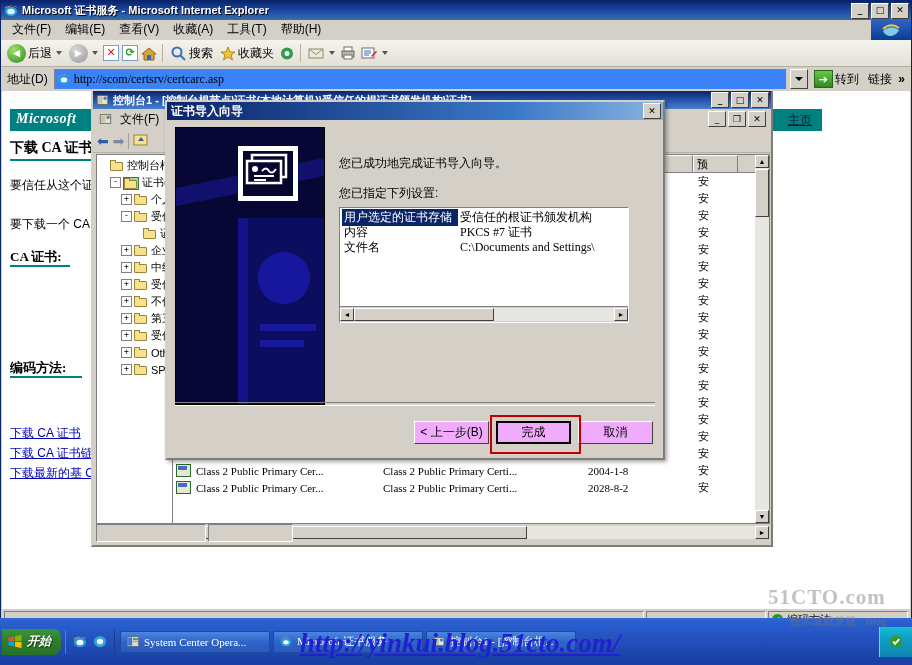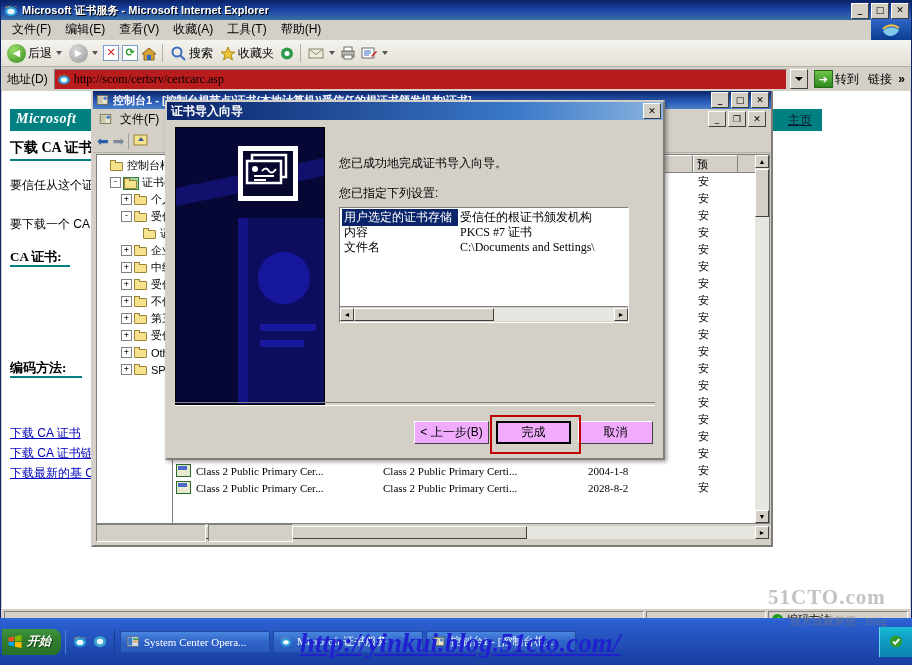--- a/index.html
+++ b/index.html
@@ -34,21 +34,21 @@
   .tsep{width:1px;height:18px;background:#b5b0a5;margin:0 3px;}
   .arrow-dn{width:0;height:0;border-left:3px solid transparent;border-right:3px solid transparent;
     border-top:4px solid #555;margin-left:2px;}
   .circ{width:19px;height:19px;border-radius:50%;display:flex;align-items:center;justify-content:center;
     font-size:12px;color:#fff;font-weight:bold;}
   .ico-sq{width:18px;height:17px;display:flex;align-items:center;justify-content:center;font-size:12px;}
 
   .ie-addrbar{height:24px;background:#d4d0c8;display:flex;align-items:center;padding:0 3px;gap:3px;
     border-bottom:1px solid #b5b0a5;}
   .addr-label{font-size:12px;padding:0 3px;}
-  .addr-input{flex:1;height:19px;background:#b91c1c;border:1px solid #808080;border-right-color:#d4d0c8;
+  .addr-input{flex:1;height:19px;background:#3b82f6;border:1px solid #808080;border-right-color:#d4d0c8;
     border-bottom-color:#d4d0c8;display:flex;align-items:center;padding-left:2px;gap:3px;font-size:12px;
     overflow:hidden;white-space:nowrap;}
   .addr-drop{width:16px;height:18px;background:#d4d0c8;border-top:1px solid #fff;border-left:1px solid #fff;
     border-right:1px solid #404040;border-bottom:1px solid #404040;display:flex;align-items:center;justify-content:center;}
   .goto-btn{display:flex;align-items:center;gap:2px;font-size:12px;padding:0 3px;}
   .links-btn{font-size:12px;padding:0 3px;}
 
   .ie-content{position:absolute;left:1px;top:90px;width:908px;height:518px;background:#fff;overflow:hidden;}
 
   

